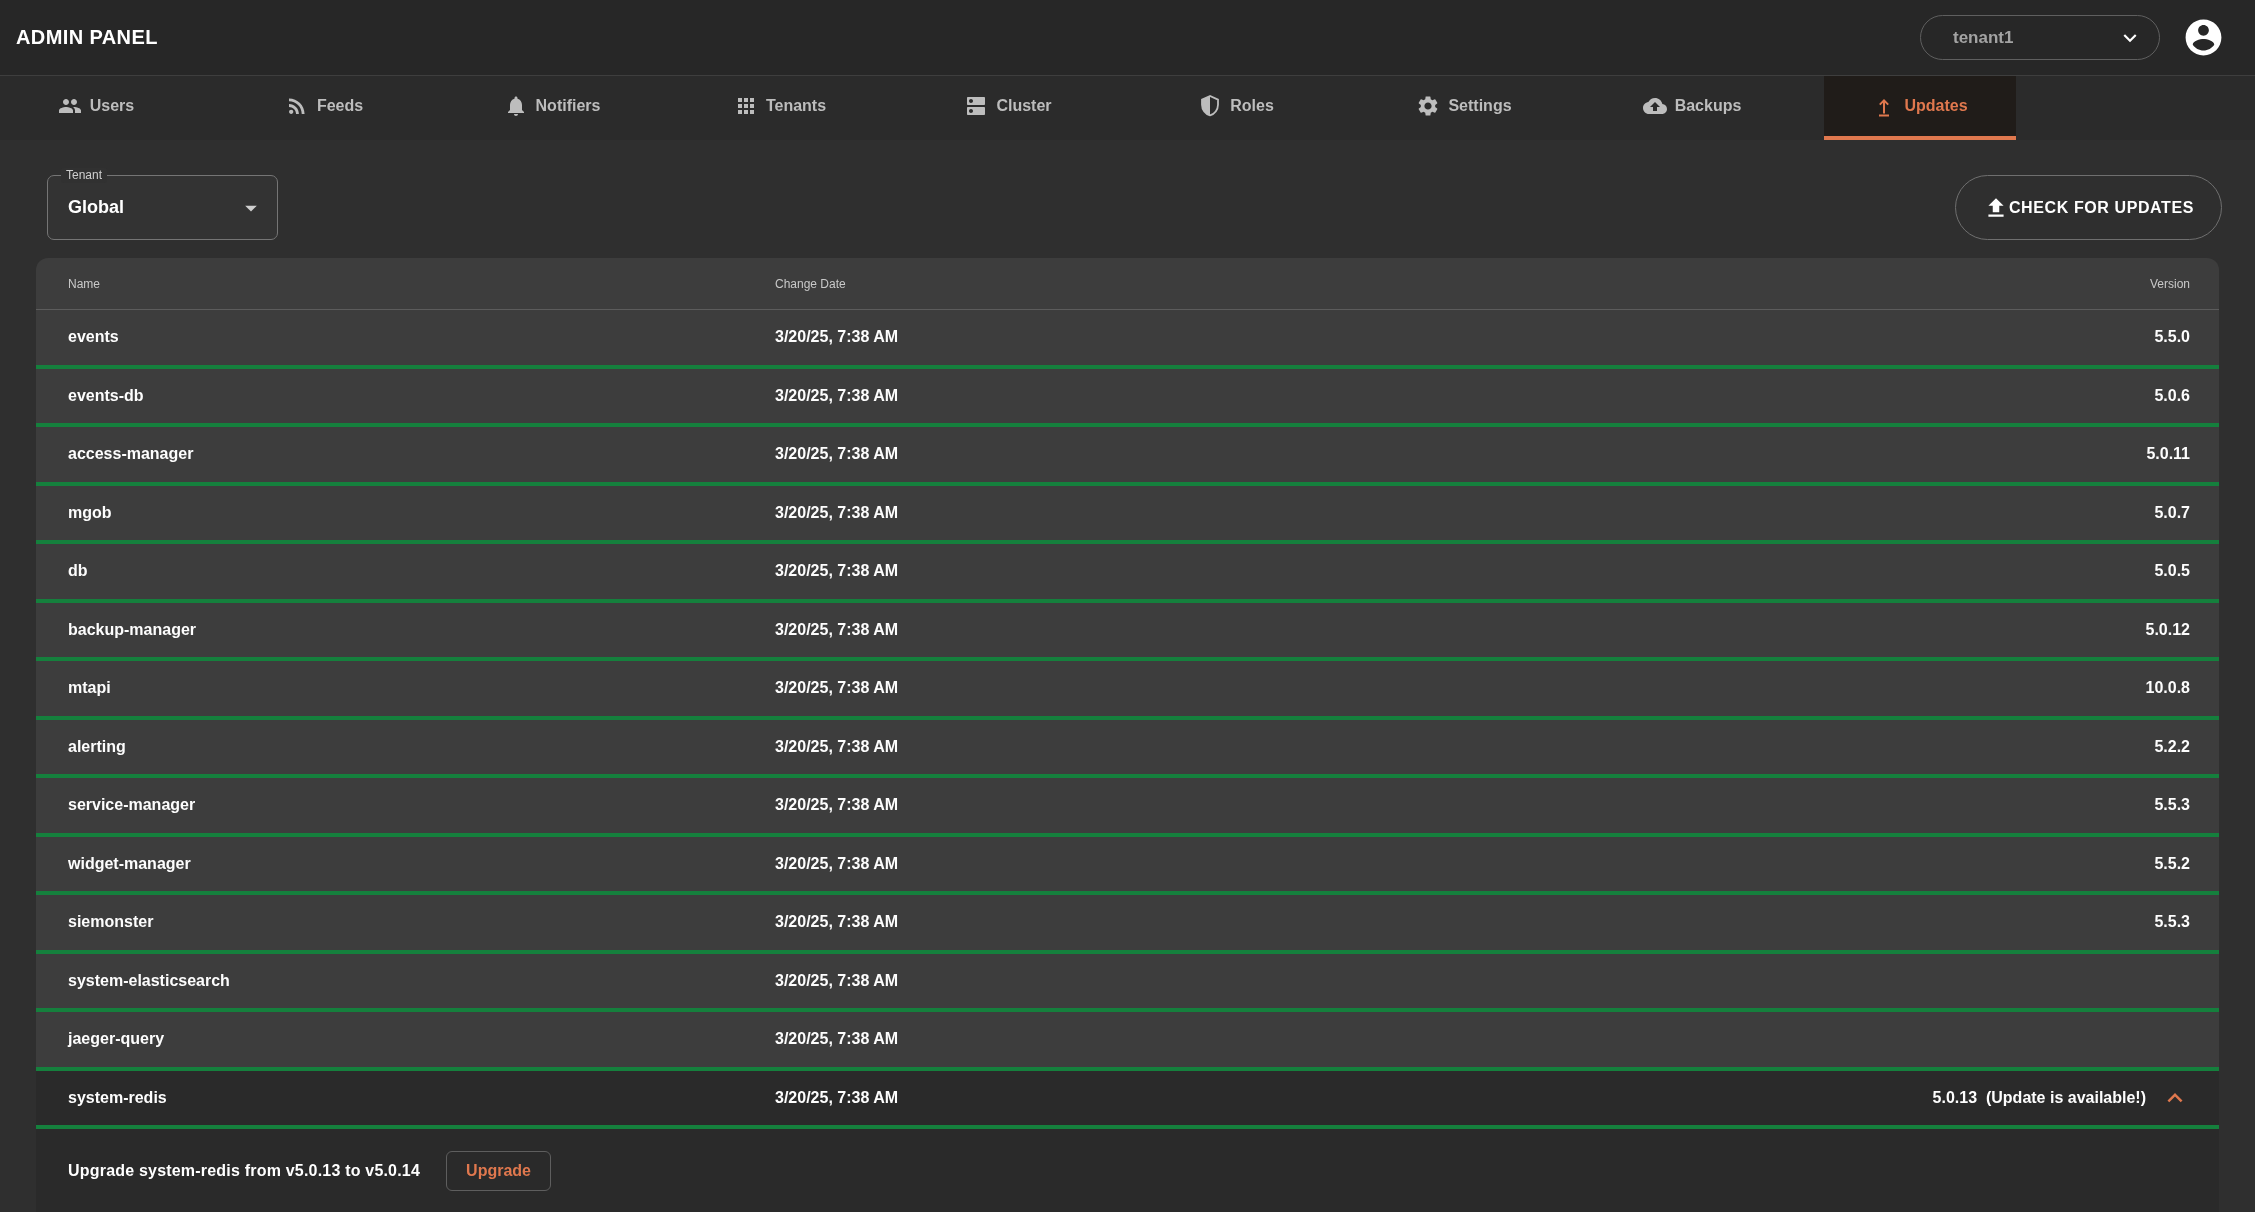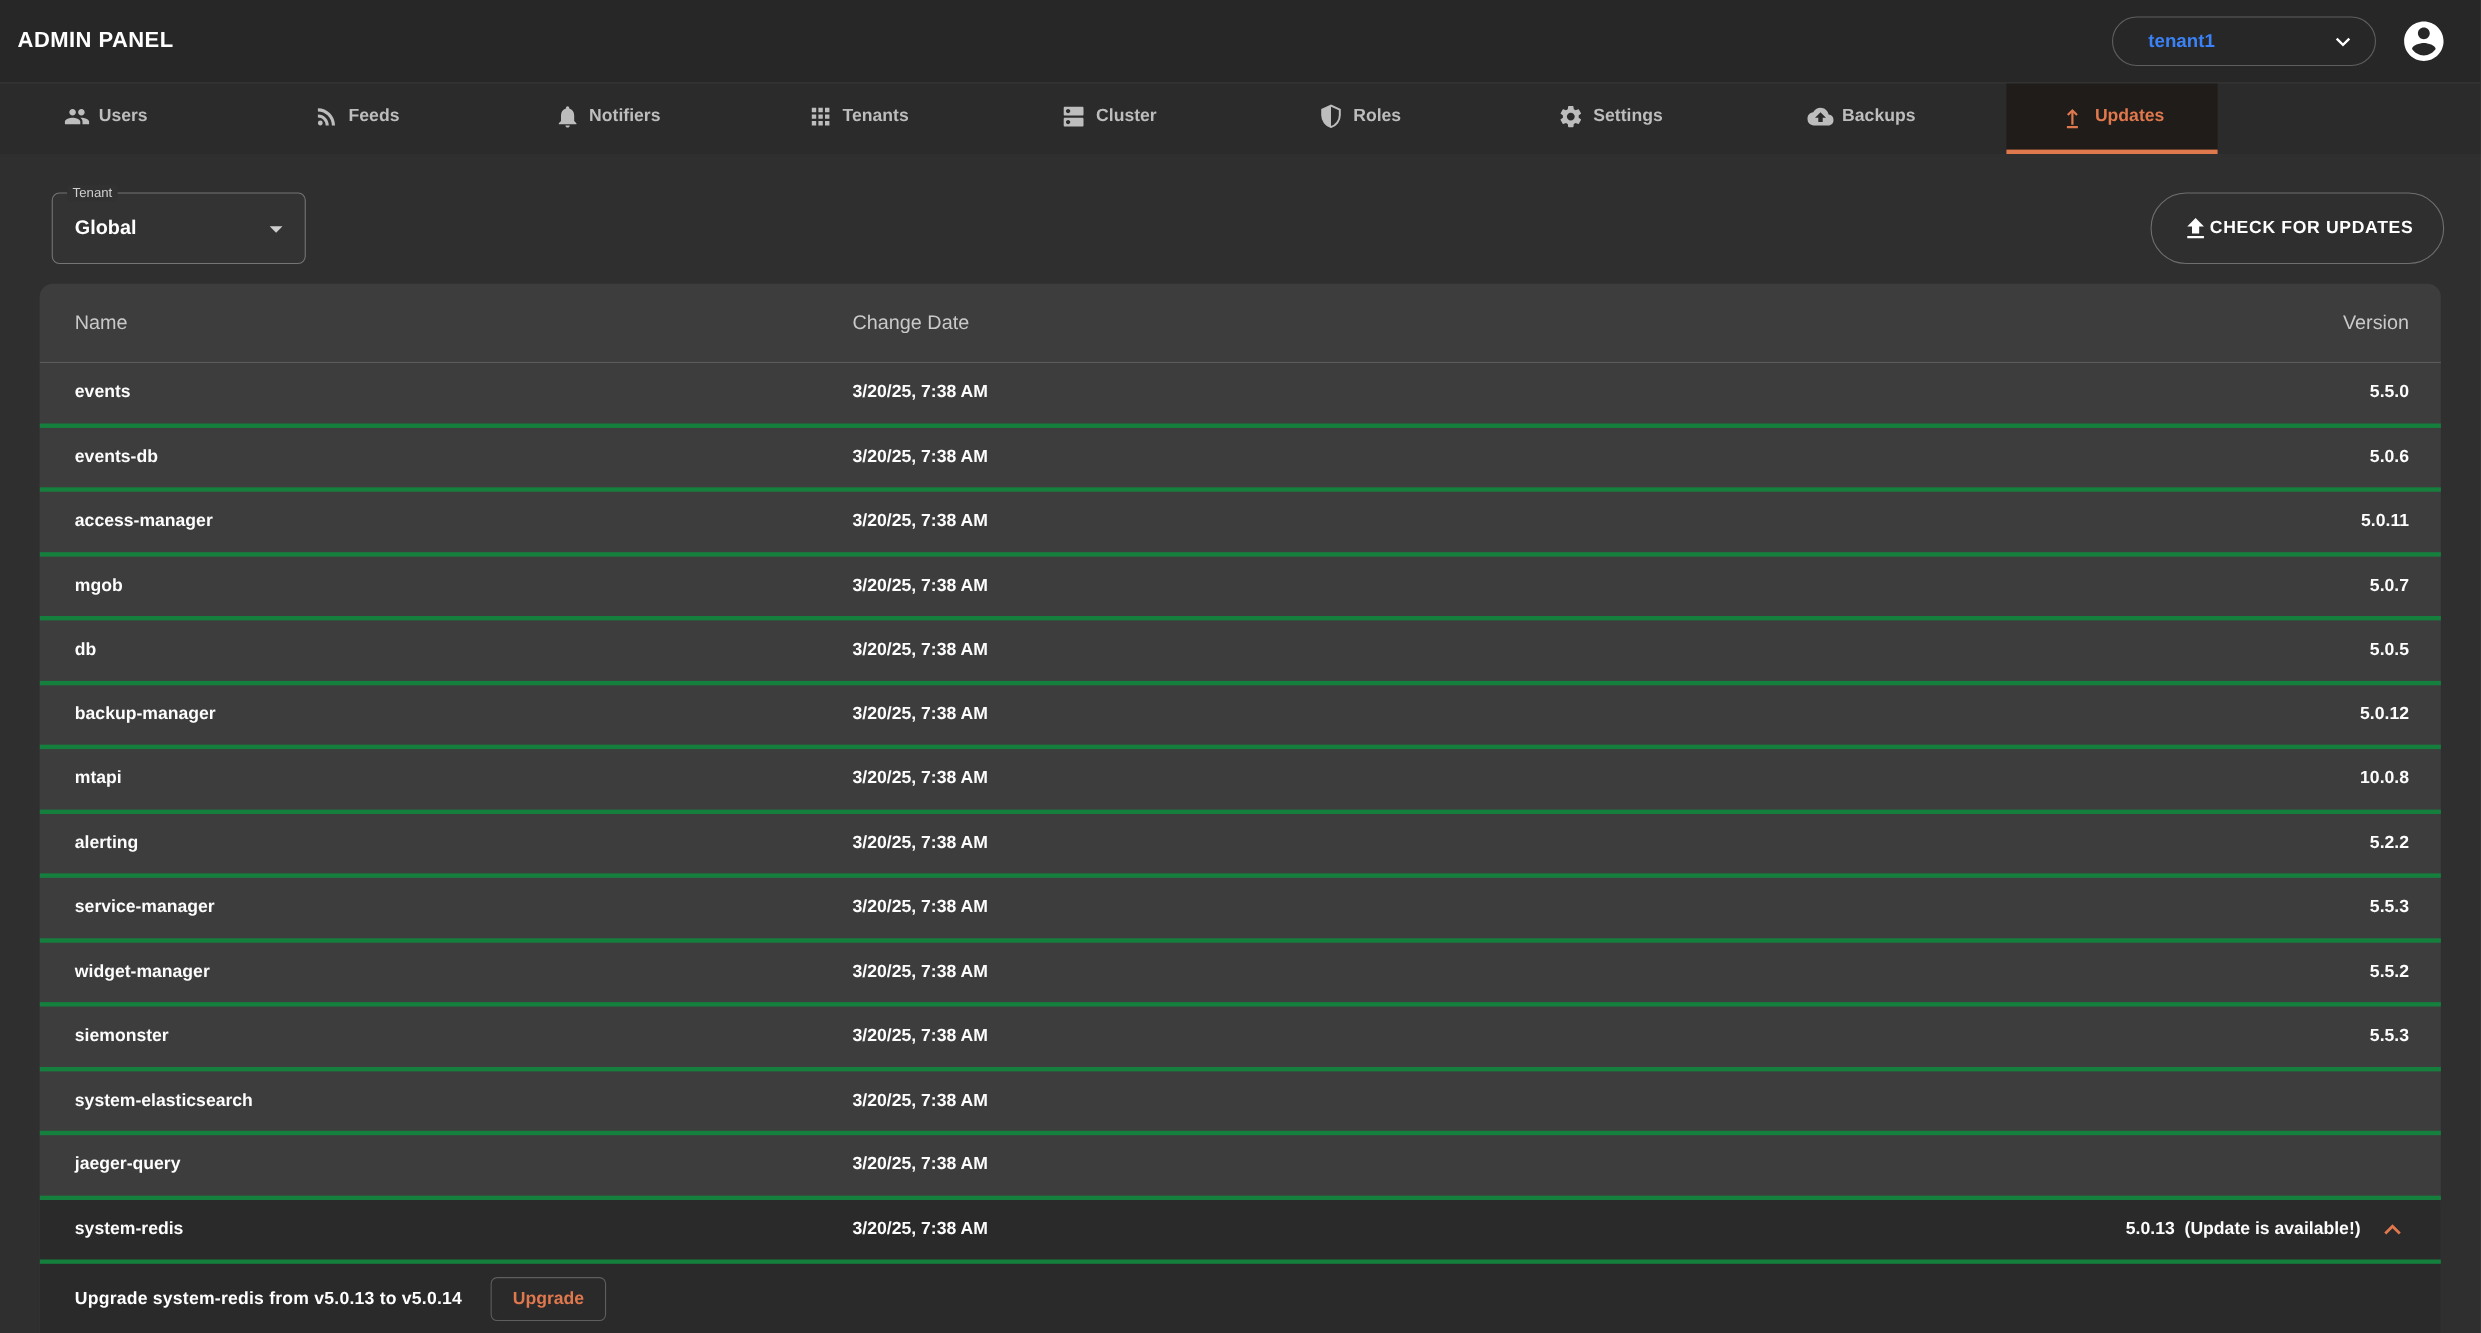--- a/index.html
+++ b/index.html
@@ -18,21 +18,21 @@
     display: flex; align-items: center; justify-content: space-between;
     padding: 0 30px 0 16px;
   }
   .app-title { font-size: 20px; font-weight: 700; letter-spacing: .4px; }
   .topbar-right { display: flex; align-items: center; gap: 22px; }
   .tenant-pill {
     width: 240px; height: 45px; border: 1px solid #5f5f5f; border-radius: 23px;
     display: flex; align-items: center; justify-content: space-between;
     padding: 0 16px 0 32px; cursor: pointer; background: transparent;
   }
-  .tenant-pill .val { font-size: 17px; font-weight: 700; color: #3b82f6; }
+  .tenant-pill .val { font-size: 17px; font-weight: 700; color: #a3a3a3; }
   .icon svg { display: block; }
   .pill-chevron svg { width: 26px; height: 26px; fill: #ffffff; }
   .account-btn { cursor: pointer; }
   .account-btn svg { width: 43px; height: 43px; fill: #ffffff; }
 
   
   .nav { height: 64px; background: #2b2b2b; display: flex; gap: 36px; }
   .tab {
     width: 192px; height: 64px; display: flex; align-items: center; justify-content: center;
     gap: 8px; color: #bdbdbd; font-size: 16px; font-weight: 600;
@@ -66,21 +66,21 @@
   }
   .check-btn svg { width: 26px; height: 26px; fill: #ffffff; }
 
   
   .card {
     margin: 17px 36px 0; height: 954px; background: #3d3d3d;
     border-radius: 12px 12px 0 0; overflow: hidden; display: flex; flex-direction: column;
   }
   .thead, .trow { display: grid; grid-template-columns: 739px 1fr auto; align-items: center; }
   .thead {
-    height: 72px; color: #c9c9c9; font-size: 18px; font-weight: 500;
+    height: 52px; color: #c9c9c9; font-size: 12px; font-weight: 500;
     border-bottom: 1px solid #5c5c5c; flex: 0 0 auto;
   }
   .cell-name { padding-left: 32px; }
   .cell-version { text-align: right; padding-right: 29px; }
   .trow {
     height: 58.5px; font-size: 16px; font-weight: 700; color: #fdfdfd;
     border-bottom: 4px solid #15803d; cursor: pointer; flex: 0 0 auto;
   }
   .trow.selected { background: #2a2a2a; }
   .ver-wrap { display: flex; align-items: center; justify-content: flex-end; gap: 14px; }

